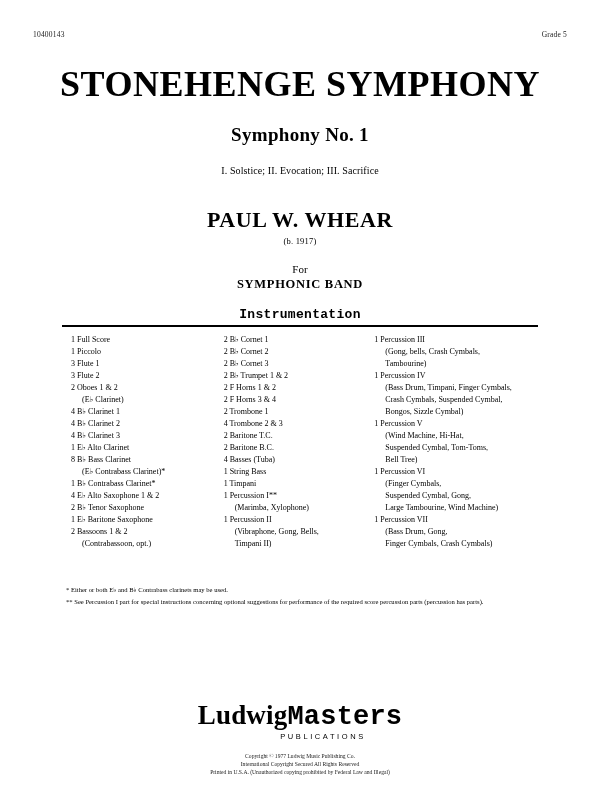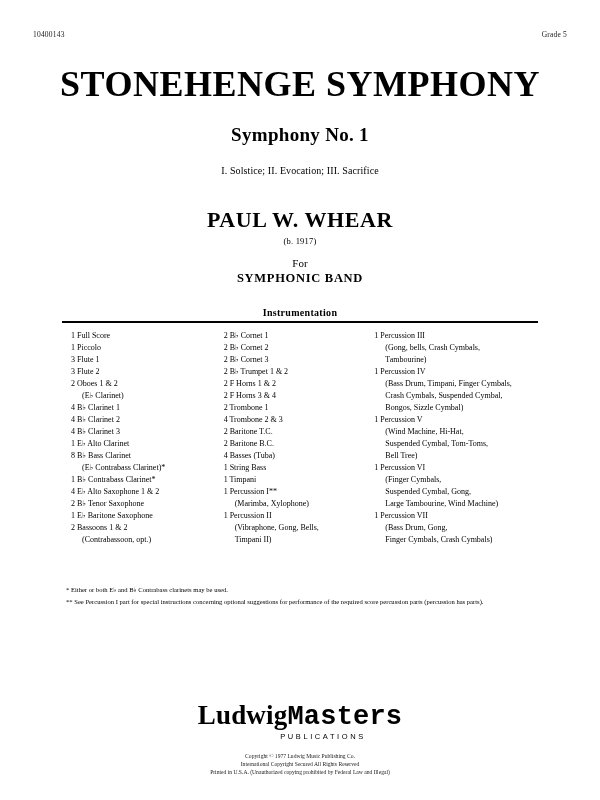--- a/index.html
+++ b/index.html
@@ -77,42 +77,42 @@
   }
   .composer-dates {
     font-family: "Liberation Serif", serif;
     font-size: 8.5px;
     margin-top: 3px;
     letter-spacing: 0.2px;
   }
   .for-line {
     font-family: "Liberation Serif", serif;
     font-size: 11px;
-    margin-top: 11px;
+    margin-top: 17px;
   }
   .ensemble {
     font-family: "Liberation Serif", serif;
     font-weight: bold;
     font-size: 12.5px;
     margin-top: 2px;
     letter-spacing: 0.7px;
   }
 
   
   .instr-section {
     position: absolute;
     top: 307px;
     left: 62px;
     width: 476px;
   }
   .instr-heading {
     text-align: center;
-    font-family: Liberation Serif, serif;
-    font-weight: bold;
-    font-size: 10px;
+    font-family: Liberation Mono, monospace;
+    font-weight: bold;
+    font-size: 13px;
     letter-spacing: 0.3px;
   }
   .instr-rule {
     margin-top: 3px;
     border-top: 2.2px solid #000;
     width: 100%;
   }
   .instr-columns {
     display: flex;
     margin-top: 7px;

